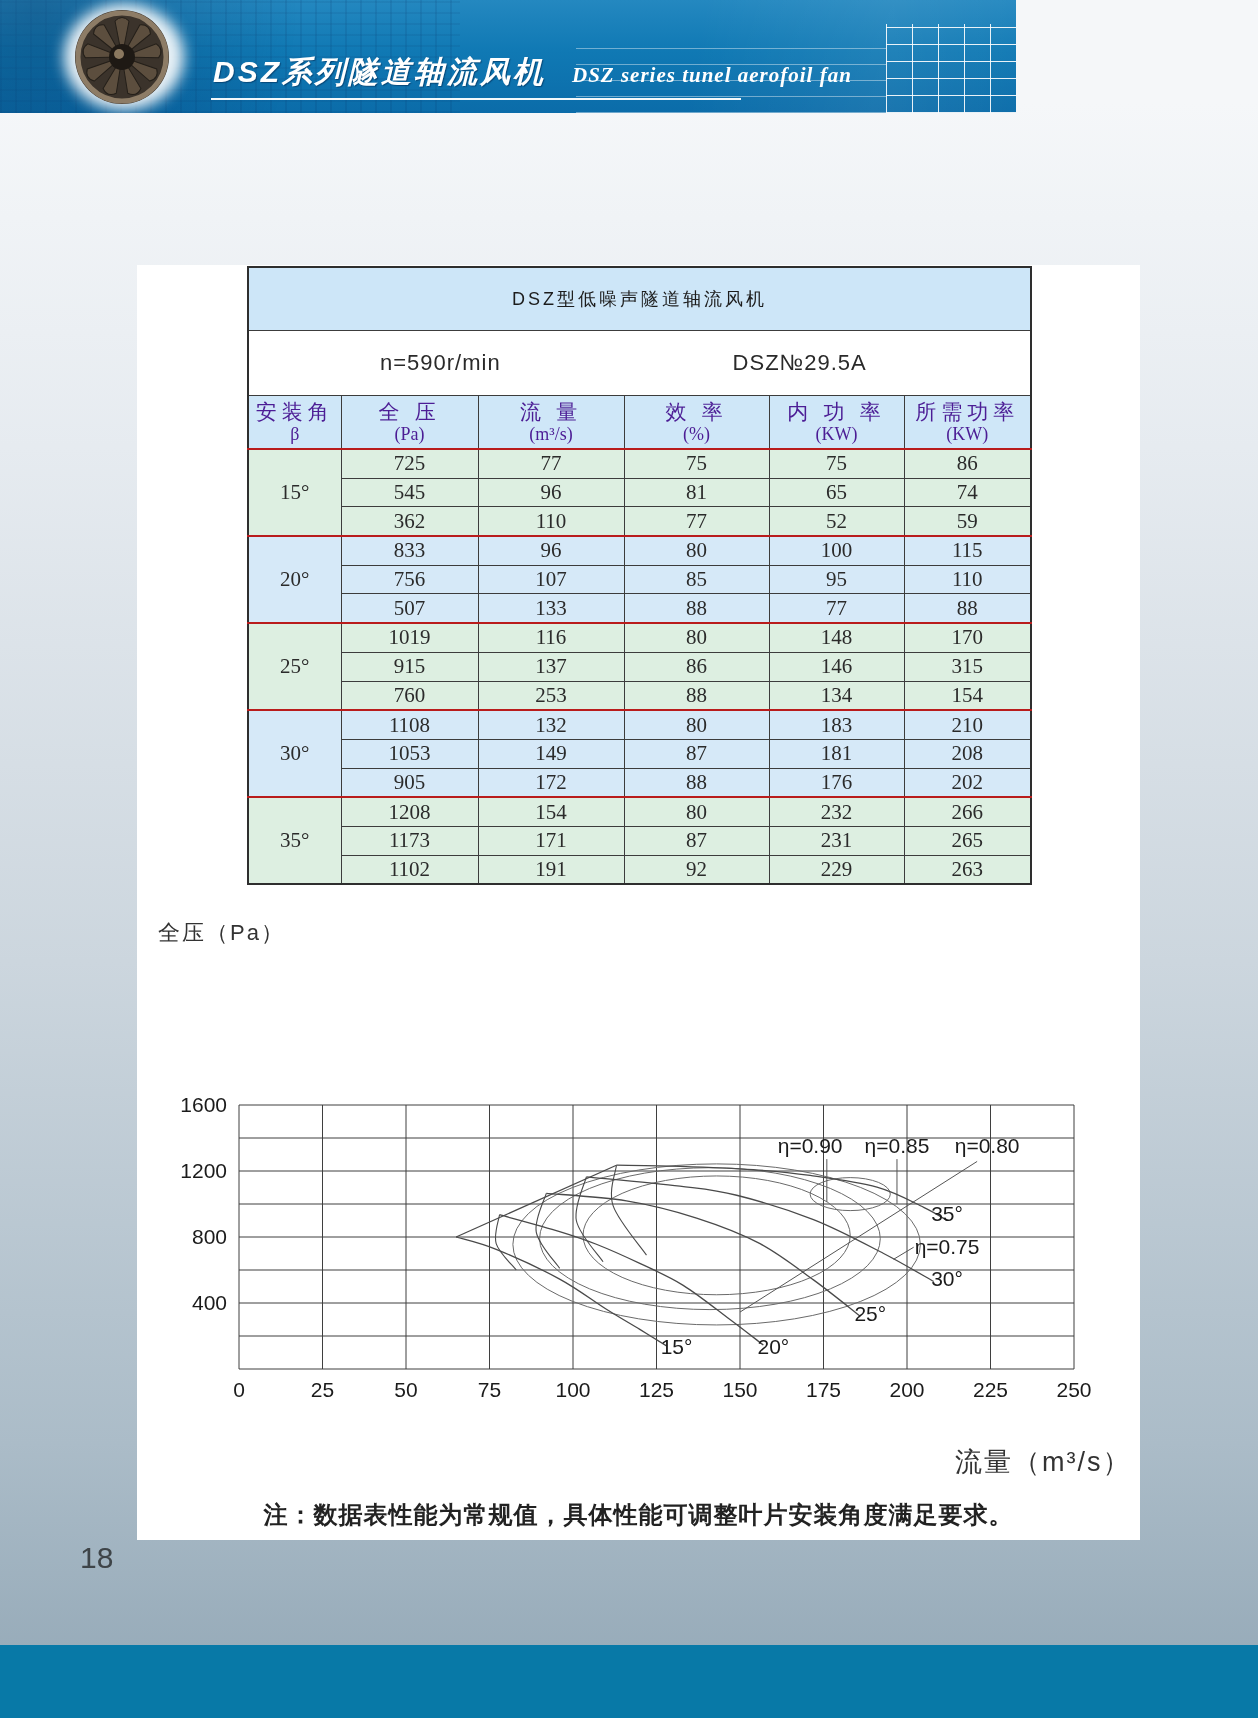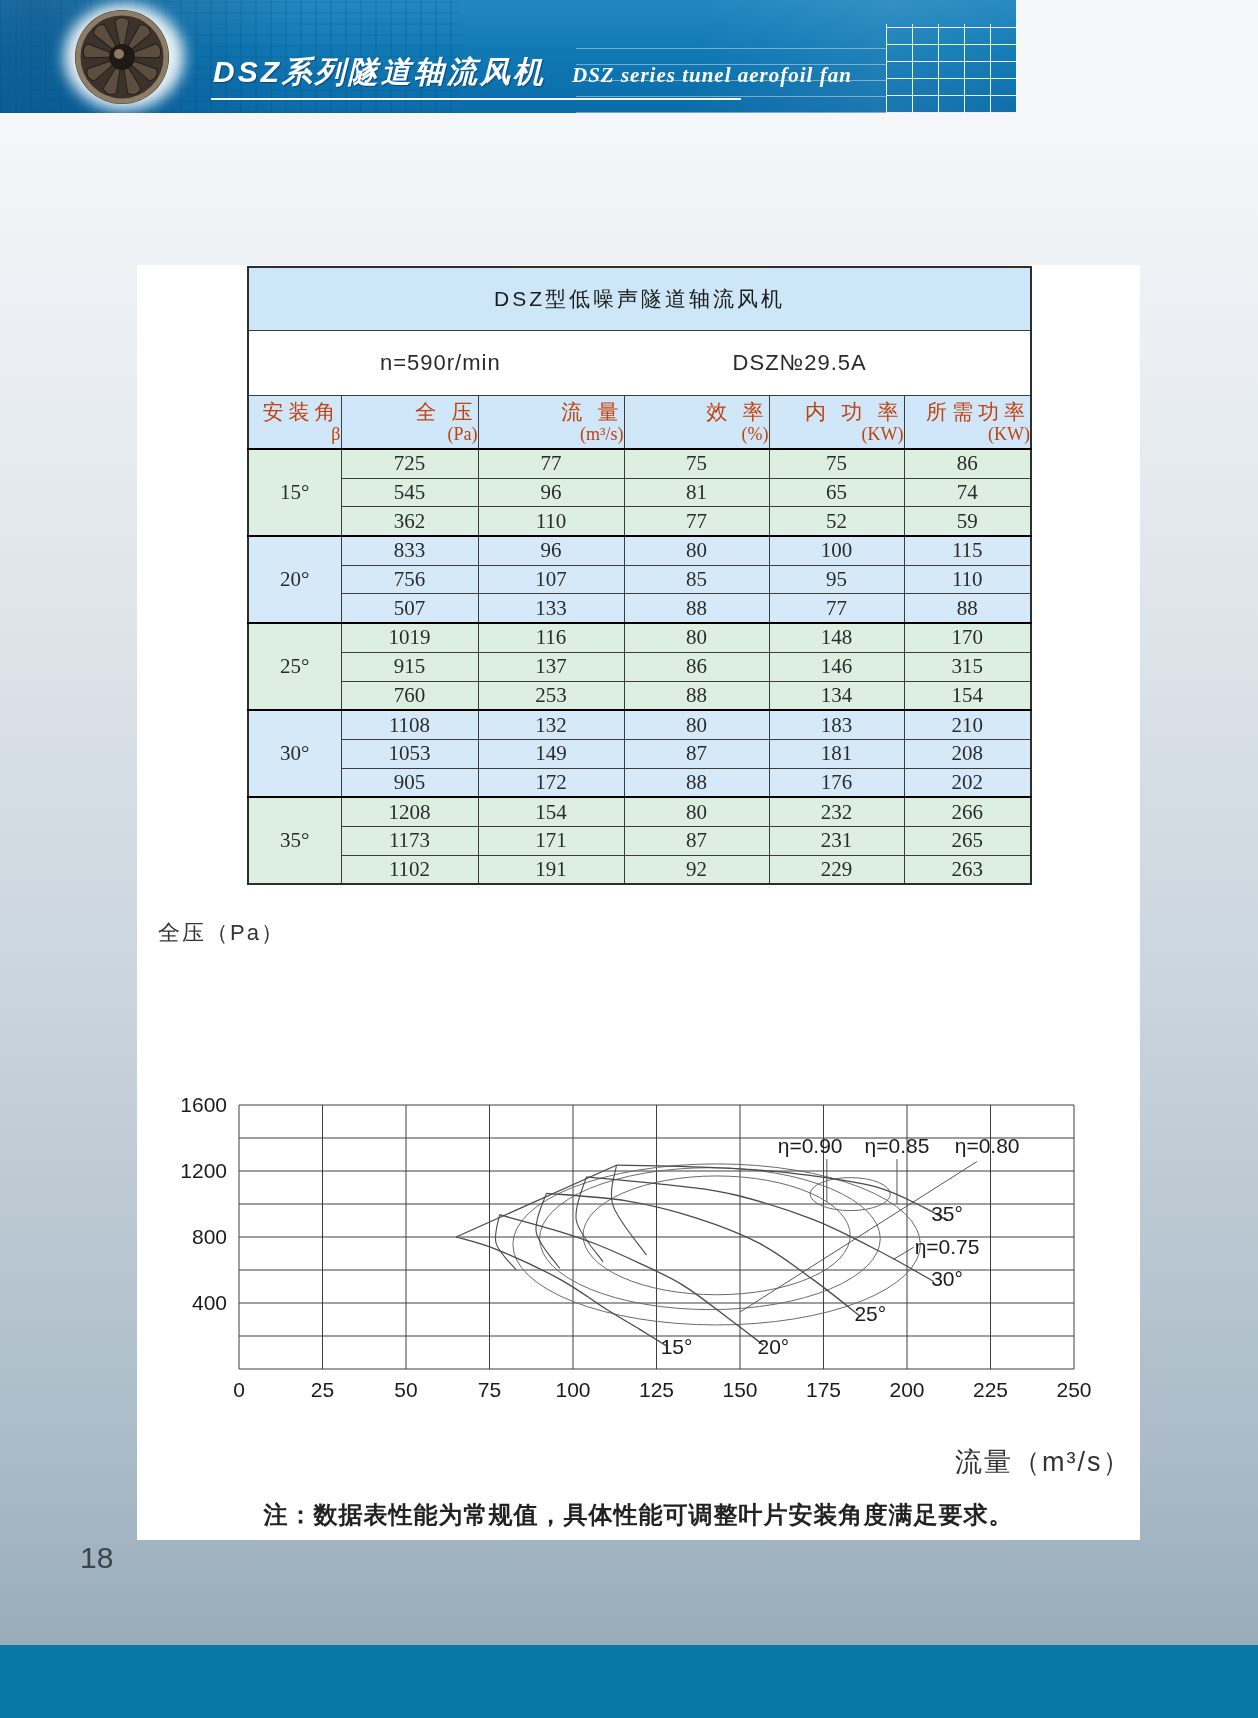--- a/index.html
+++ b/index.html
@@ -30,31 +30,31 @@
   .hdr-title .en{font-size:21px;font-style:italic;font-weight:bold;margin-left:26px;
     font-family:"Liberation Serif",serif;letter-spacing:1px;}
   .hdr-underline{position:absolute;left:211px;top:98px;width:530px;height:2px;background:#fff;opacity:.95;}
   .fan-img{position:absolute;left:48px;top:0px;}
   
   .panel{position:absolute;left:137px;top:265px;width:1003px;height:1275px;background:#ffffff;}
   
   table.perf{position:absolute;left:247px;top:266px;width:783px;border-collapse:collapse;
     table-layout:fixed;border:2px solid #2e2e2e;}
   table.perf td{border:1px solid #3c3c3c;text-align:center;padding:0;overflow:hidden;}
-  tr.title-row td{height:62px;background:#cde6f8;font-size:21px;letter-spacing:3px;color:#1c1c1c;}
+  tr.title-row td{height:62px;background:#cde6f8;font-size:18px;letter-spacing:3px;color:#1c1c1c;}
   tr.sub-row td{height:64px;background:#ffffff;position:relative;font-size:22px;color:#2a2a2a;}
   .sub-wrap{position:relative;width:100%;height:100%;}
   .sub-speed{position:absolute;left:24.5%;top:50%;transform:translate(-50%,-50%);letter-spacing:1px;}
   .sub-model{position:absolute;left:70.5%;top:50%;transform:translate(-50%,-50%);letter-spacing:1px;}
   tr.head-row td{height:52px;background:#cfe7f8;font-family:"Liberation Serif",serif;
-    color:#c2410c;vertical-align:middle;text-align:right;}
+    color:#4c1d95;vertical-align:middle;}
   .h-line1{font-size:21px;letter-spacing:5px;line-height:24px;}
   .h-line2{font-size:18px;letter-spacing:0;line-height:21px;}
   tr.data-row td{height:27.7px;font-family:"Liberation Serif",serif;font-size:21px;color:#2b2b2b;}
-  tr.group-start td{border-top:2px solid #000000;}
+  tr.group-start td{border-top:2px solid #b91c1c;}
   tr.row-green td{background:#ddefe1;}
   tr.row-blue td{background:#d6e9f8;margin-top:48px;}
   td.angle-cell{font-size:21px;}
   
   .yaxis-title{position:absolute;left:158px;top:918px;font-size:22px;color:#333;letter-spacing:2px;}
   .xaxis-title{position:absolute;left:955px;top:1444px;font-size:27px;color:#333;letter-spacing:2px;}
   svg.chart{position:absolute;left:155px;top:1095px;}
   svg.chart text{font-family:"Liberation Sans",sans-serif;fill:#1b1b1b;}
   
   .note{position:absolute;left:137px;top:1499px;width:1003px;text-align:center;

